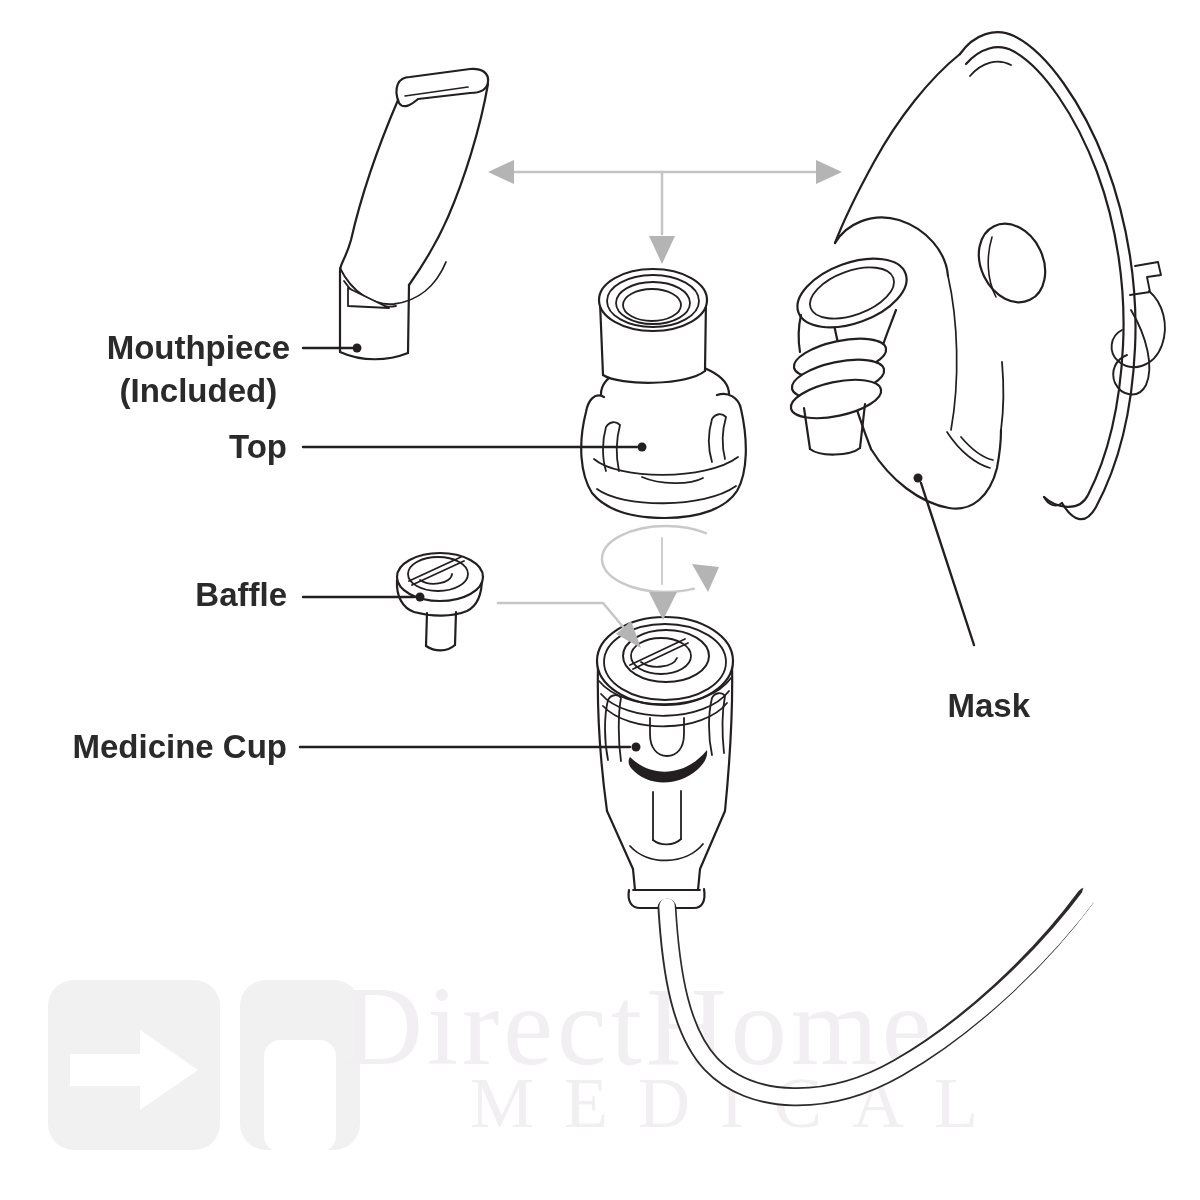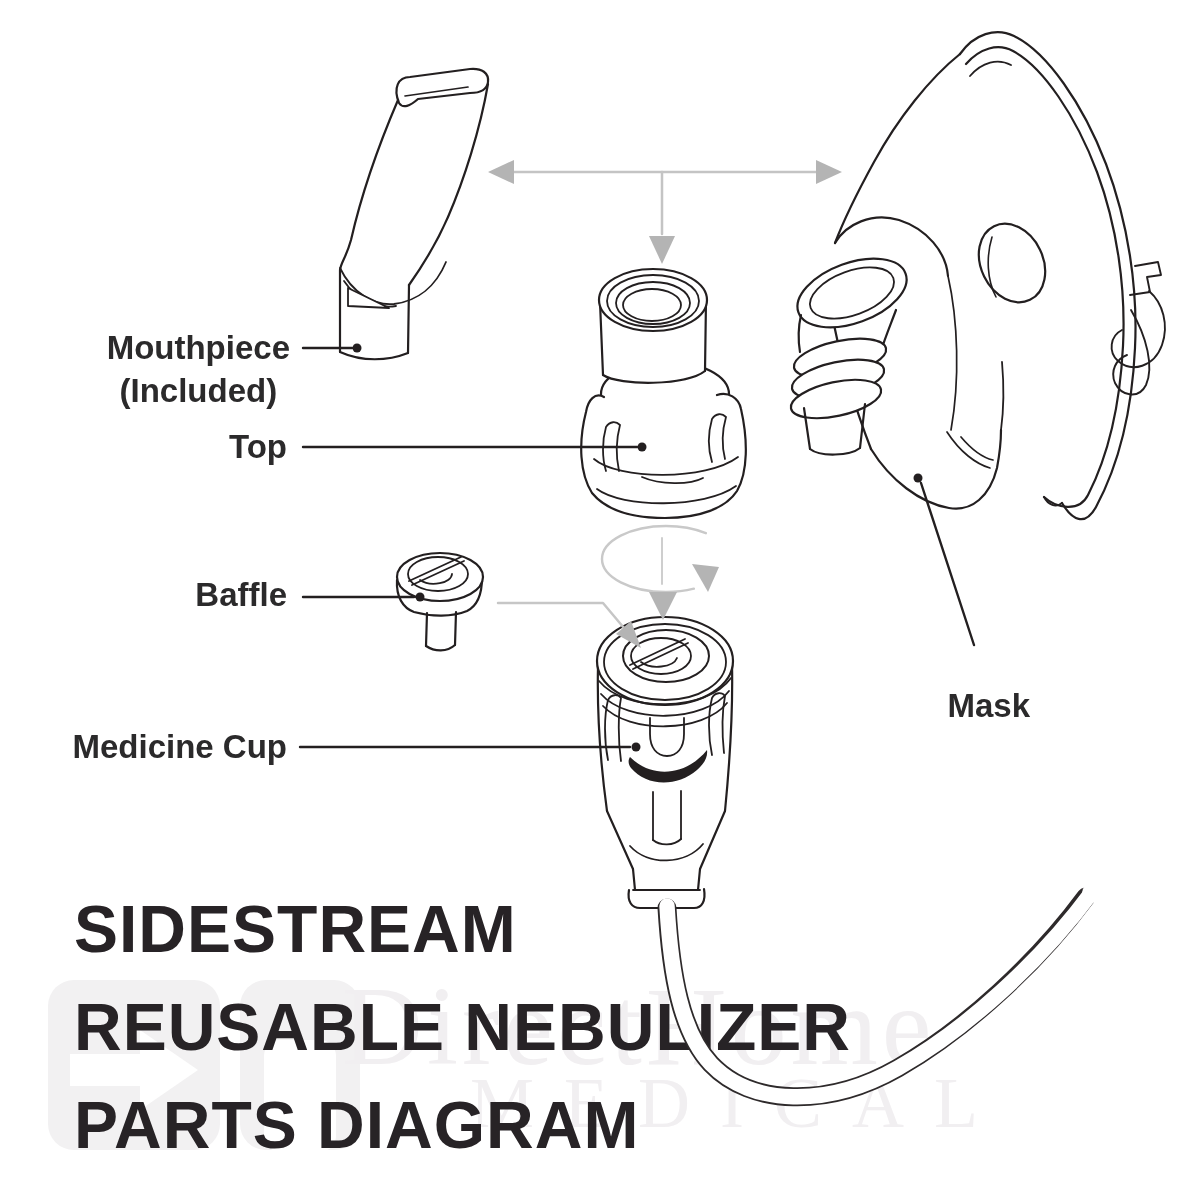--- a/index.html
+++ b/index.html
@@ -35,25 +35,20 @@
   <div class="wm-shape" id="wm-sq1"></div>
   <div class="wm-shape" id="wm-sq2"></div>
   <svg id="wm-arrow" width="1200" height="1200">
     <polygon points="70,1054 140,1054 140,1030 198,1070 140,1110 140,1086 70,1086" fill="#ffffff"></polygon>
     <rect x="264" y="1040" width="72" height="112" rx="16" fill="#ffffff"></rect>
   </svg>
 
   <div class="wm-text" id="wm-line1">DirectHome</div>
   <div class="wm-text" id="wm-line2">MEDICAL</div>
 
-  <div id="title">
-    <div>SIDESTREAM</div>
-    <div>REUSABLE NEBULIZER</div>
-    <div>PARTS DIAGRAM</div>
-  </div>
 
   <svg id="art" width="1200" height="1200" viewBox="0 0 1200 1200">
     <g fill="none" stroke="#231f20" stroke-width="2.2" stroke-linecap="round" stroke-linejoin="round">
 
       <g>
         <path d="M399,103 C393,88 398,77 410,77 L470,69 C482,68 489,73 488,82 C487,90 479,93 470,93 L418,99 C410,106 403,109 399,103 Z" fill="#ffffff"></path>
         <path d="M405,96 L468,87" stroke-width="1.7"></path>
         <path d="M398,100 C380,142 361,196 351,240 C346,258 341,262 340,270 L340,352"></path>
         <path d="M340,352 C362,362 388,361 408,353"></path>
         <path d="M408,353 L409,285"></path>

